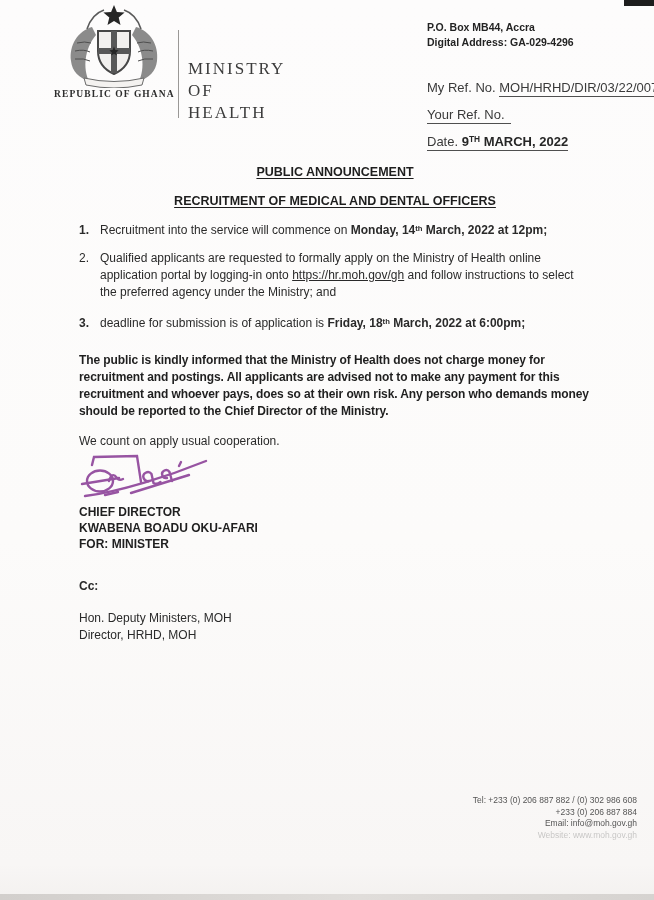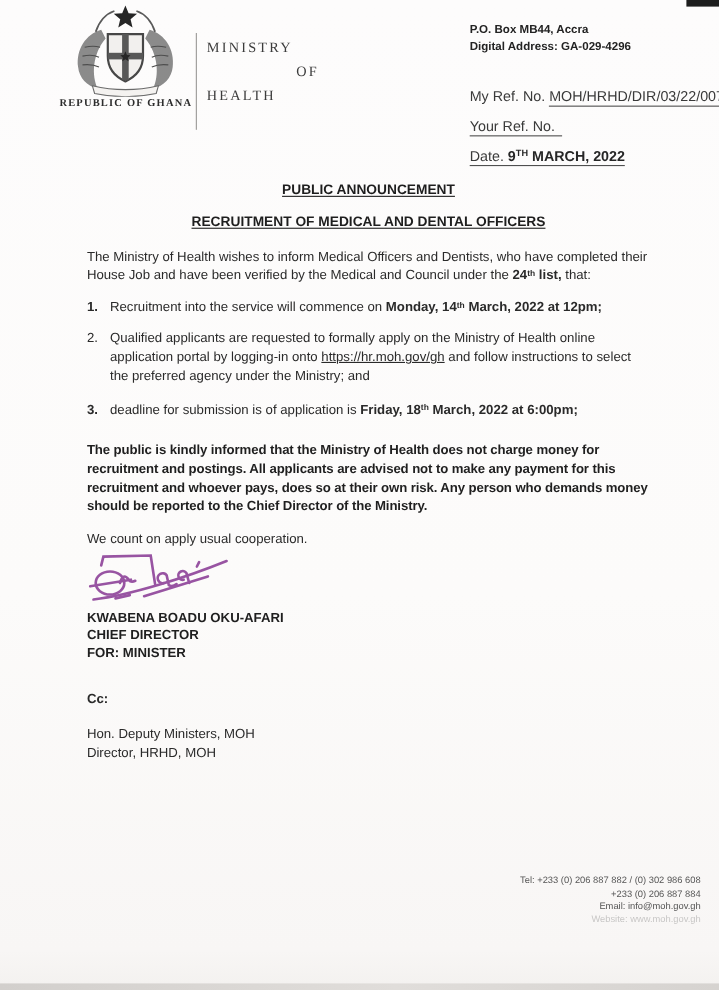--- a/index.html
+++ b/index.html
@@ -17,25 +17,25 @@
   
   .header { position:absolute; top:0; left:0; width:100%; height:158px; }
   .crest { position:absolute; left:54px; top:4px; width:120px; text-align:center; }
   .crest svg { display:block; margin:0 auto; }
   .crest-caption {
     font-family:"Liberation Serif", serif; font-weight:bold; font-size:9.5px;
     letter-spacing:1.1px; color:#2d2d2d; margin-top:1px; white-space:nowrap;
   }
   .vdivider { position:absolute; left:178px; top:30px; width:1px; height:88px; background:#9a9896; }
   .ministry {
-    position:absolute; left:188px; top:32px; width:102px;
-    font-family:"Liberation Serif", serif; font-size:13px; letter-spacing:2px;
+    position:absolute; left:188px; top:58px; width:102px;
+    font-family:"Liberation Serif", serif; font-size:17px; letter-spacing:2px;
     color:#3c3c3c; line-height:22px;
   }
-  .ministry .mid { text-align:right; }
+  .ministry .mid { text-align:left; }
 
   .addr { position:absolute; left:427px; top:20px; font-size:10.5px; font-weight:bold;
     line-height:14.5px; color:#232323; }
   .refs { position:absolute; left:427px; top:80px; font-size:13px; color:#3a3a3a; }
   .ref-line { margin-bottom:10px; white-space:nowrap; }
   .u-wrap { border-bottom:1px solid #4f4f4f; padding-bottom:1px; display:inline-block; }
   .pad-tail { padding-right:6px; }
   .refs b { color:#262626; }
   sup { font-size:0.64em; vertical-align:0.45em; line-height:0; }
 
@@ -116,21 +116,20 @@
       <div class="ref-line"><span class="u-wrap pad-tail">Your Ref. No.</span></div>
       <div class="ref-line"><span class="u-wrap"><span>Date. </span><b><span>9</span><sup>TH</sup><span> MARCH, 2022</span></b></span></div>
     </div>
   </div>
 
   <div class="content">
 
     <div class="title title-1">PUBLIC ANNOUNCEMENT</div>
     <div class="title title-2">RECRUITMENT OF MEDICAL AND DENTAL OFFICERS</div>
 
-    <p class="para"><span>The Ministry of Health wishes to inform Medical Officers and Dentists, who have completed their House Job and have been verified by the Medical and Council under the </span><b><span>24</span><sup>th</sup><span> list,</span></b><span> that:</span></p>
 
     <div class="li li-1">
       <span class="num num-bold">1.</span>
       <div class="li-body"><span>Recruitment into the service will commence on </span><b><span>Monday, 14</span><sup>th</sup><span> March, 2022 at 12pm;</span></b></div>
     </div>
 
     <div class="li li-2">
       <span class="num">2.</span>
       <div class="li-body"><span>Qualified applicants are requested to formally apply on the Ministry of Health online application portal by logging-in onto </span><span class="link">https://hr.moh.gov/gh</span><span> and follow instructions to select the preferred agency under the Ministry; and</span></div>
     </div>
@@ -155,22 +154,22 @@
           <path d="M88,24 a4,4 0 1 1 2.5,-6 l2.5,9"></path>
           <path d="M100,12 l2,-4"></path>
           <path d="M6,42 C40,38 90,22 127,7"></path>
           <path d="M52,39 L110,21"></path>
           <path d="M26,41 l13,-3"></path>
         </g>
       </svg>
     </div>
 
     <div class="name-block">
+      <div>CHIEF DIRECTOR</div>
       <div>KWABENA BOADU OKU-AFARI</div>
-      <div>CHIEF DIRECTOR</div>
       <div>FOR: MINISTER</div>
     </div>
 
     <div class="cc-label">Cc:</div>
     <div class="cc-list">
       <div>Hon. Deputy Ministers, MOH</div>
       <div>Director, HRHD, MOH</div>
     </div>
   </div>
 

